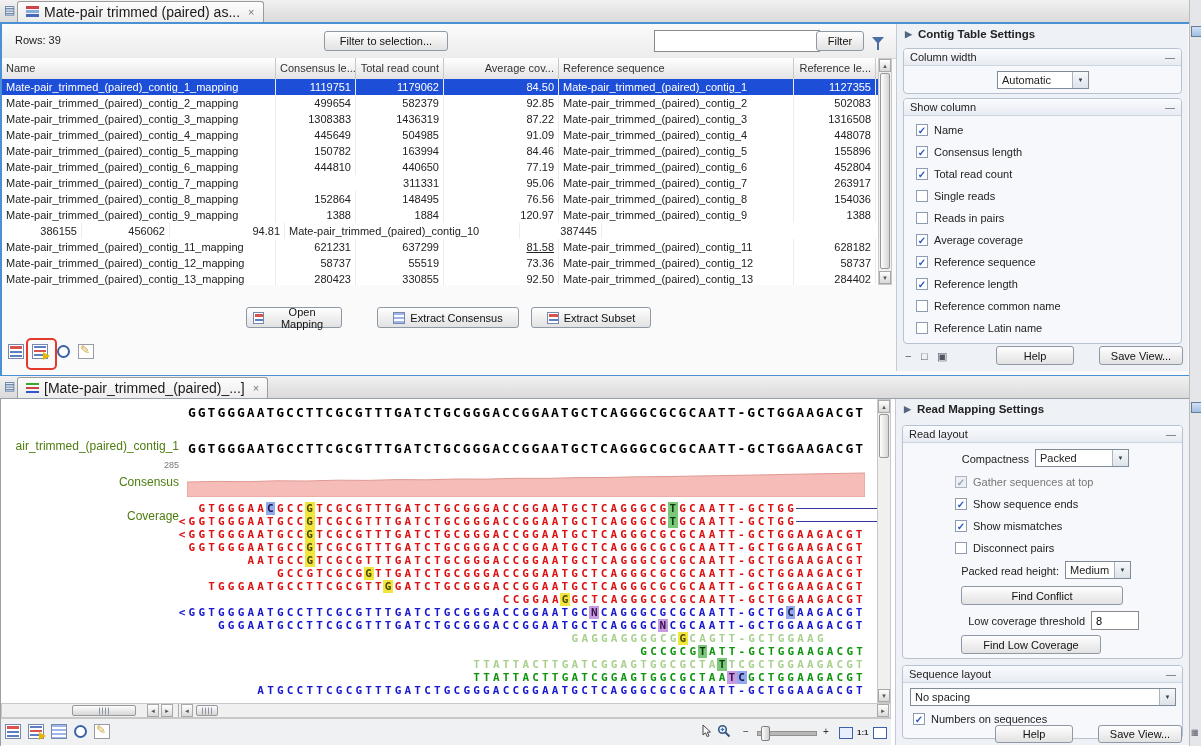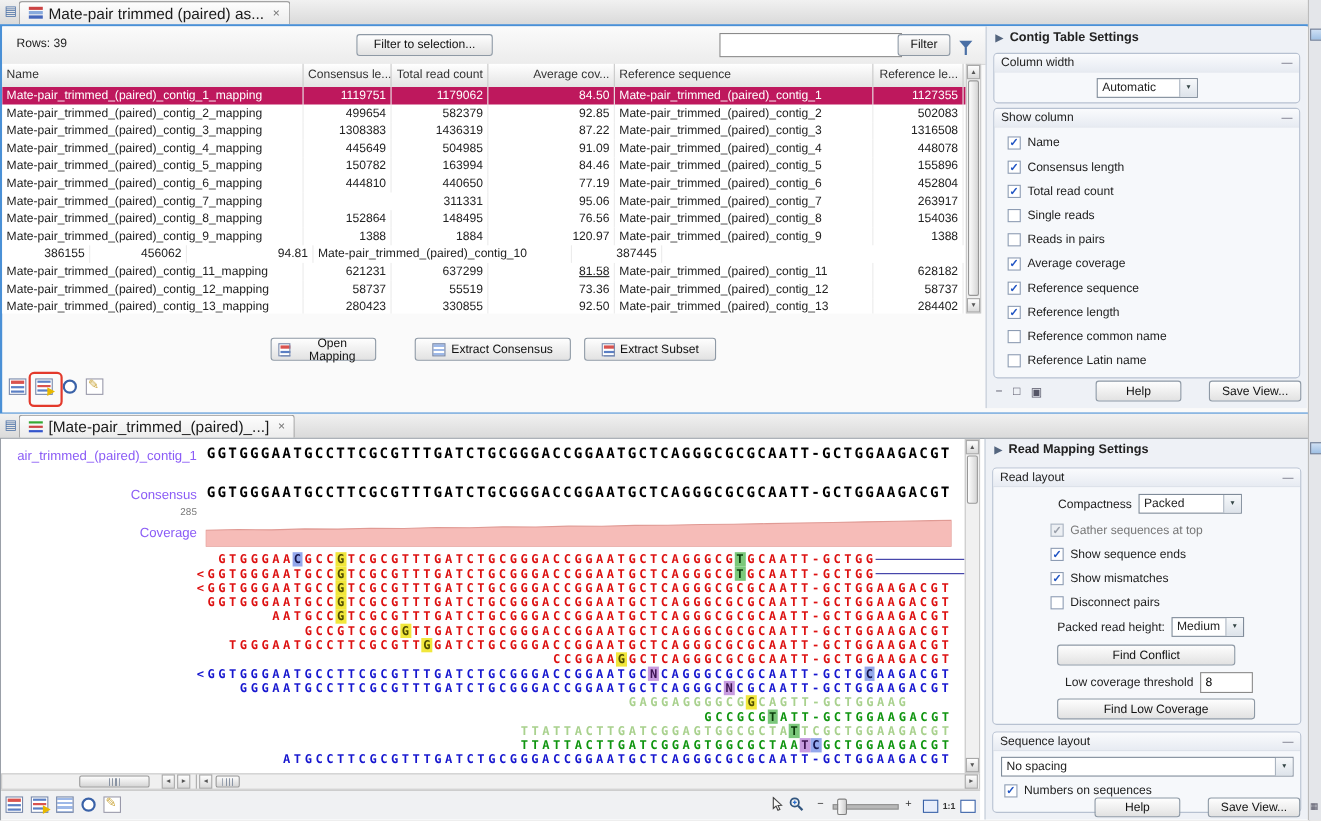--- a/index.html
+++ b/index.html
@@ -19,21 +19,21 @@
   #rows-label{position:absolute;left:13px;top:10px;color:#222;}
   .btn{display:flex;align-items:center;justify-content:center;gap:5px;background:linear-gradient(#fefefe,#e2e2e2);border:1px solid #8e99a5;border-radius:3px;font-size:11px;color:#111;font-family:"Liberation Sans",sans-serif;cursor:pointer;}
   .tfield{border:1px solid #8a8a8a;background:#fff;height:20px;font-size:11px;padding:0 4px;font-family:"Liberation Sans",sans-serif;}
   .funnel{position:absolute;width:0;height:0;border-left:6px solid transparent;border-right:6px solid transparent;border-top:7px solid #4a6fa5;}
   .funnel::after{content:"";position:absolute;left:-1px;top:-1px;width:2px;height:7px;background:#4a6fa5;}
   
   #thead{display:flex;position:absolute;left:0;top:34px;width:876px;height:21px;background:linear-gradient(#ffffff,#e4e4e4);border-bottom:1px solid #bbb;}
   .th{height:21px;line-height:21px;padding:0 4px;border-right:1px solid #c9c9c9;font-size:11px;color:#333;overflow:hidden;white-space:nowrap;flex:0 0 auto;box-sizing:border-box;cursor:pointer;}
   #tbody{position:absolute;left:0;top:55px;width:876px;height:206px;overflow:hidden;background:#fff;}
   .tr{display:flex;height:16px;line-height:16px;cursor:pointer;}
-  .tr.sel{background:#be185d;color:#fff;}
+  .tr.sel{background:#1d4ed8;color:#fff;}
   .td{padding:0 4px;border-right:1px solid #ececec;font-size:11px;overflow:hidden;white-space:nowrap;flex:0 0 auto;box-sizing:border-box;}
   .a-r{text-align:right}.a-l{text-align:left}
   
   .sb{position:absolute;background:#f0f0f0;border:1px solid #c8c8c8;box-sizing:border-box;}
   .sb-btn{position:absolute;width:12px;height:13px;background:linear-gradient(#fefefe,#d9d9d9);border:1px solid #a8a8a8;font-size:6px;text-align:center;line-height:12px;color:#555;box-sizing:border-box;cursor:pointer;}
   .sb-thumb{position:absolute;background:linear-gradient(90deg,#fdfdfd,#d6d6d6);border:1px solid #979797;border-radius:2px;box-sizing:border-box;cursor:grab;}
   .sb-thumb.h{background:linear-gradient(#fdfdfd,#d6d6d6);}
   .grip::after{content:"";position:absolute;left:50%;top:50%;transform:translate(-50%,-50%);width:10px;height:7px;background:repeating-linear-gradient(90deg,#8a94a4 0 1px,transparent 1px 3px);}
   
   .sidepanel{position:absolute;background:#eef1f6;border-left:1px solid #c2cad6;}
@@ -47,21 +47,21 @@
   .combo-btn{width:15px;height:100%;background:linear-gradient(#f7f9fb,#dde3ea);border-left:1px solid #aab4c0;font-size:6px;display:flex;align-items:center;justify-content:center;color:#344;}
   .chkrow{display:flex;align-items:center;gap:6px;height:22px;}
   .chk{width:12px;height:12px;border:1px solid #8d9cb3;background:#fff;font-size:10px;line-height:11px;text-align:center;color:#2155c4;font-weight:bold;flex:0 0 auto;box-sizing:border-box;cursor:pointer;}
   .chk.dis{color:#9aa0aa;background:#eceff3;border-color:#aab4c2;}
   .chklbl{font-size:11px;color:#222;white-space:nowrap;}
   .chklbl.dim{color:#777;}
   .sp-label{position:absolute;font-size:11px;color:#222;white-space:nowrap;}
   .tinyicon{position:absolute;font-size:11px;color:#556;cursor:pointer;}
   
   #map-area{position:absolute;left:0;top:0;width:876px;height:304px;background:#fff;overflow:hidden;}
-  .maplabel{position:absolute;left:0;width:178px;text-align:right;font-size:12px;color:#8b5cf6;white-space:nowrap;overflow:hidden;}
+  .maplabel{position:absolute;left:0;width:178px;text-align:right;font-size:12px;color:#4d7c0f;white-space:nowrap;overflow:hidden;margin-top:32px;}
   .seqrow{position:absolute;left:186px;white-space:nowrap;font-family:"DejaVu Sans Mono",monospace;font-weight:bold;font-size:13px;color:#000;}
   .bp{display:inline-block;width:9.82px;text-align:center;}
   .read{position:absolute;white-space:nowrap;font-family:"DejaVu Sans Mono",monospace;font-weight:bold;font-size:11px;line-height:13px;}
   .c-red{color:#dd1111}.c-green{color:#109510}.c-pale{color:#a9d18e}.c-blue{color:#1717cf}
   .h-y{background:#f1e73c;color:#4d4a00;}
   .h-g{background:#7bc87b;color:#0a3c0a;}
   .h-b{background:#94a8ec;color:#15154d;}
   .h-p{background:#c79be0;color:#3c1452;}
   .tail{position:absolute;height:0;border-top:1px solid #3434a2;}
   #cov-tick{position:absolute;left:0;width:178px;text-align:right;font-size:9px;color:#777;}
@@ -454,21 +454,21 @@
         <span class="sp-label" style="left:0;top:139px;width:156px;text-align:right;">Packed read height:</span>
         <div class="combo" style="left:162px;top:135px;width:66px;">
           <span class="combo-txt">Medium</span>
           <span class="combo-btn">▼</span>
         </div>
         <button class="btn abs" style="left:58px;top:160px;width:162px;height:19px;">
             <span>Find Conflict</span>
           </button>
         <span class="sp-label" style="left:10px;top:189px;width:172px;text-align:right;">Low coverage threshold</span>
         <input class="tfield abs" style="left: 188px; top: 185px; width: 38px; height: 17px;" value="8">
-        <button class="btn abs" style="left:58px;top:209px;width:180px;height:19px;">
+        <button class="btn abs" style="left:58px;top:209px;width:140px;height:19px;">
             <span>Find Low Coverage</span>
           </button>
       </div>
 
       <div class="group" style="left:6px;top:266px;width:281px;height:74px;">
         <div class="ghead">
           <span>Sequence layout</span>
           <span class="dash">—</span>
         </div>
         <div class="combo" style="left:7px;top:22px;width:266px;">

